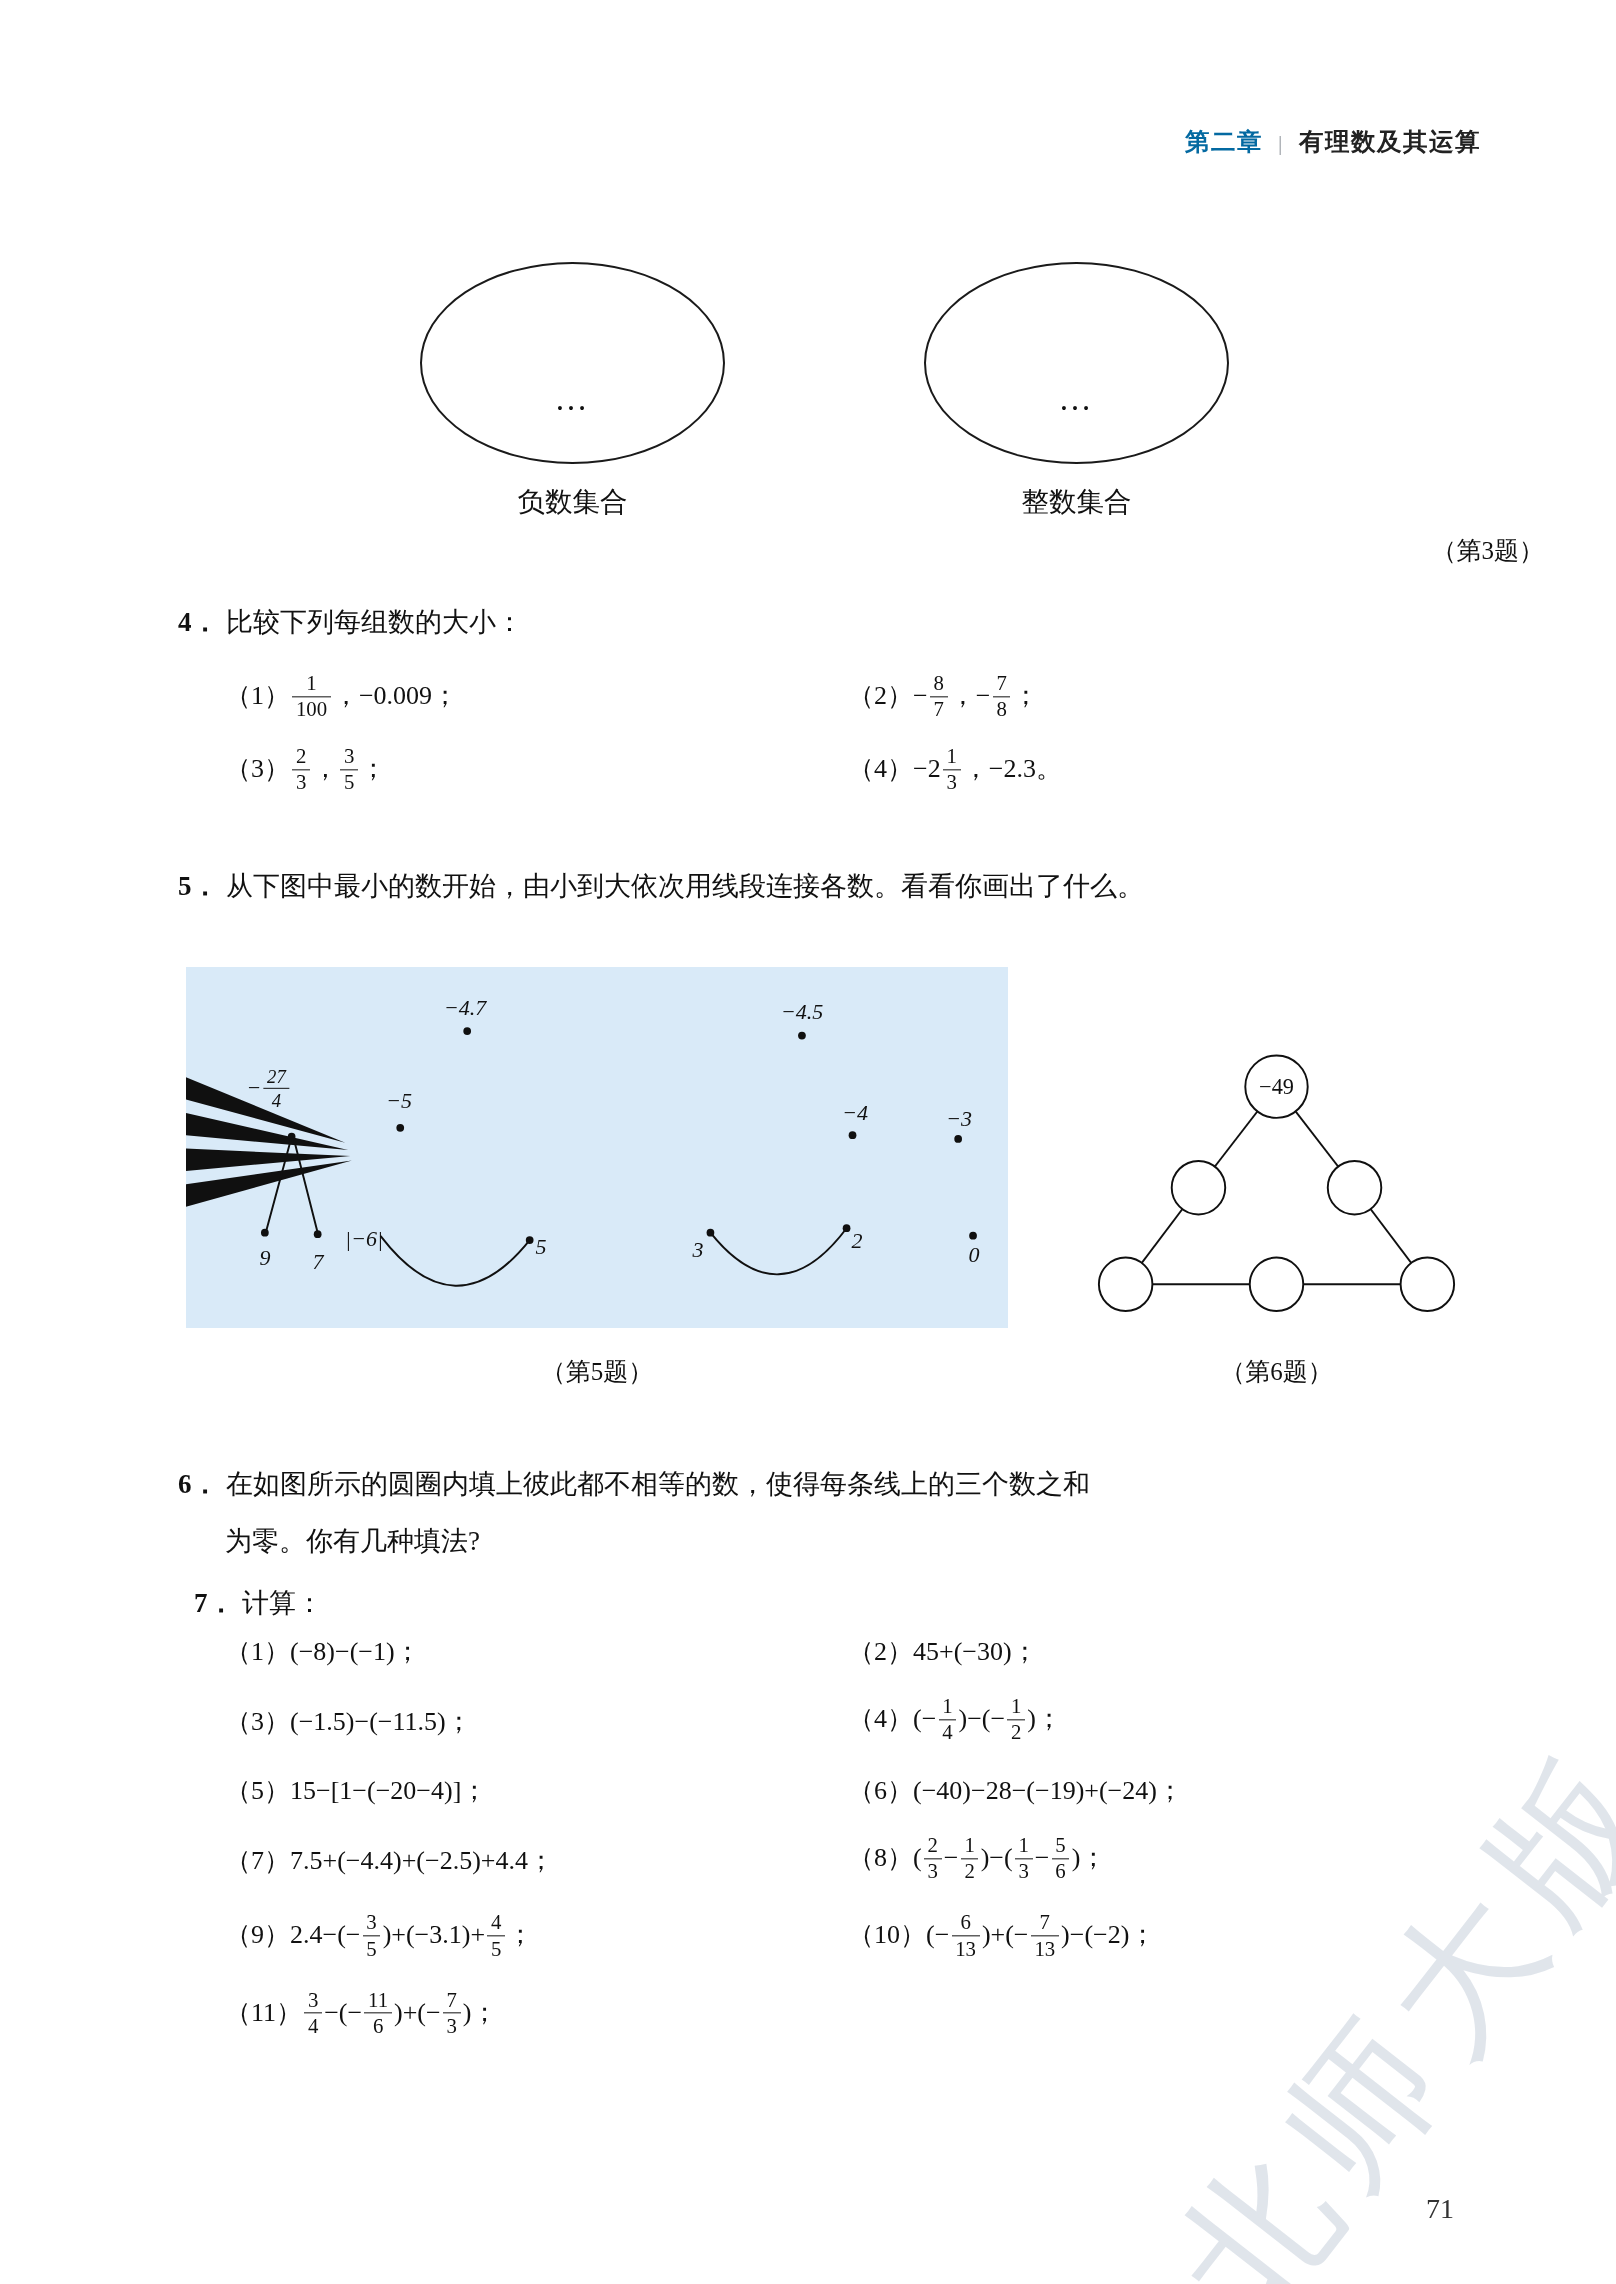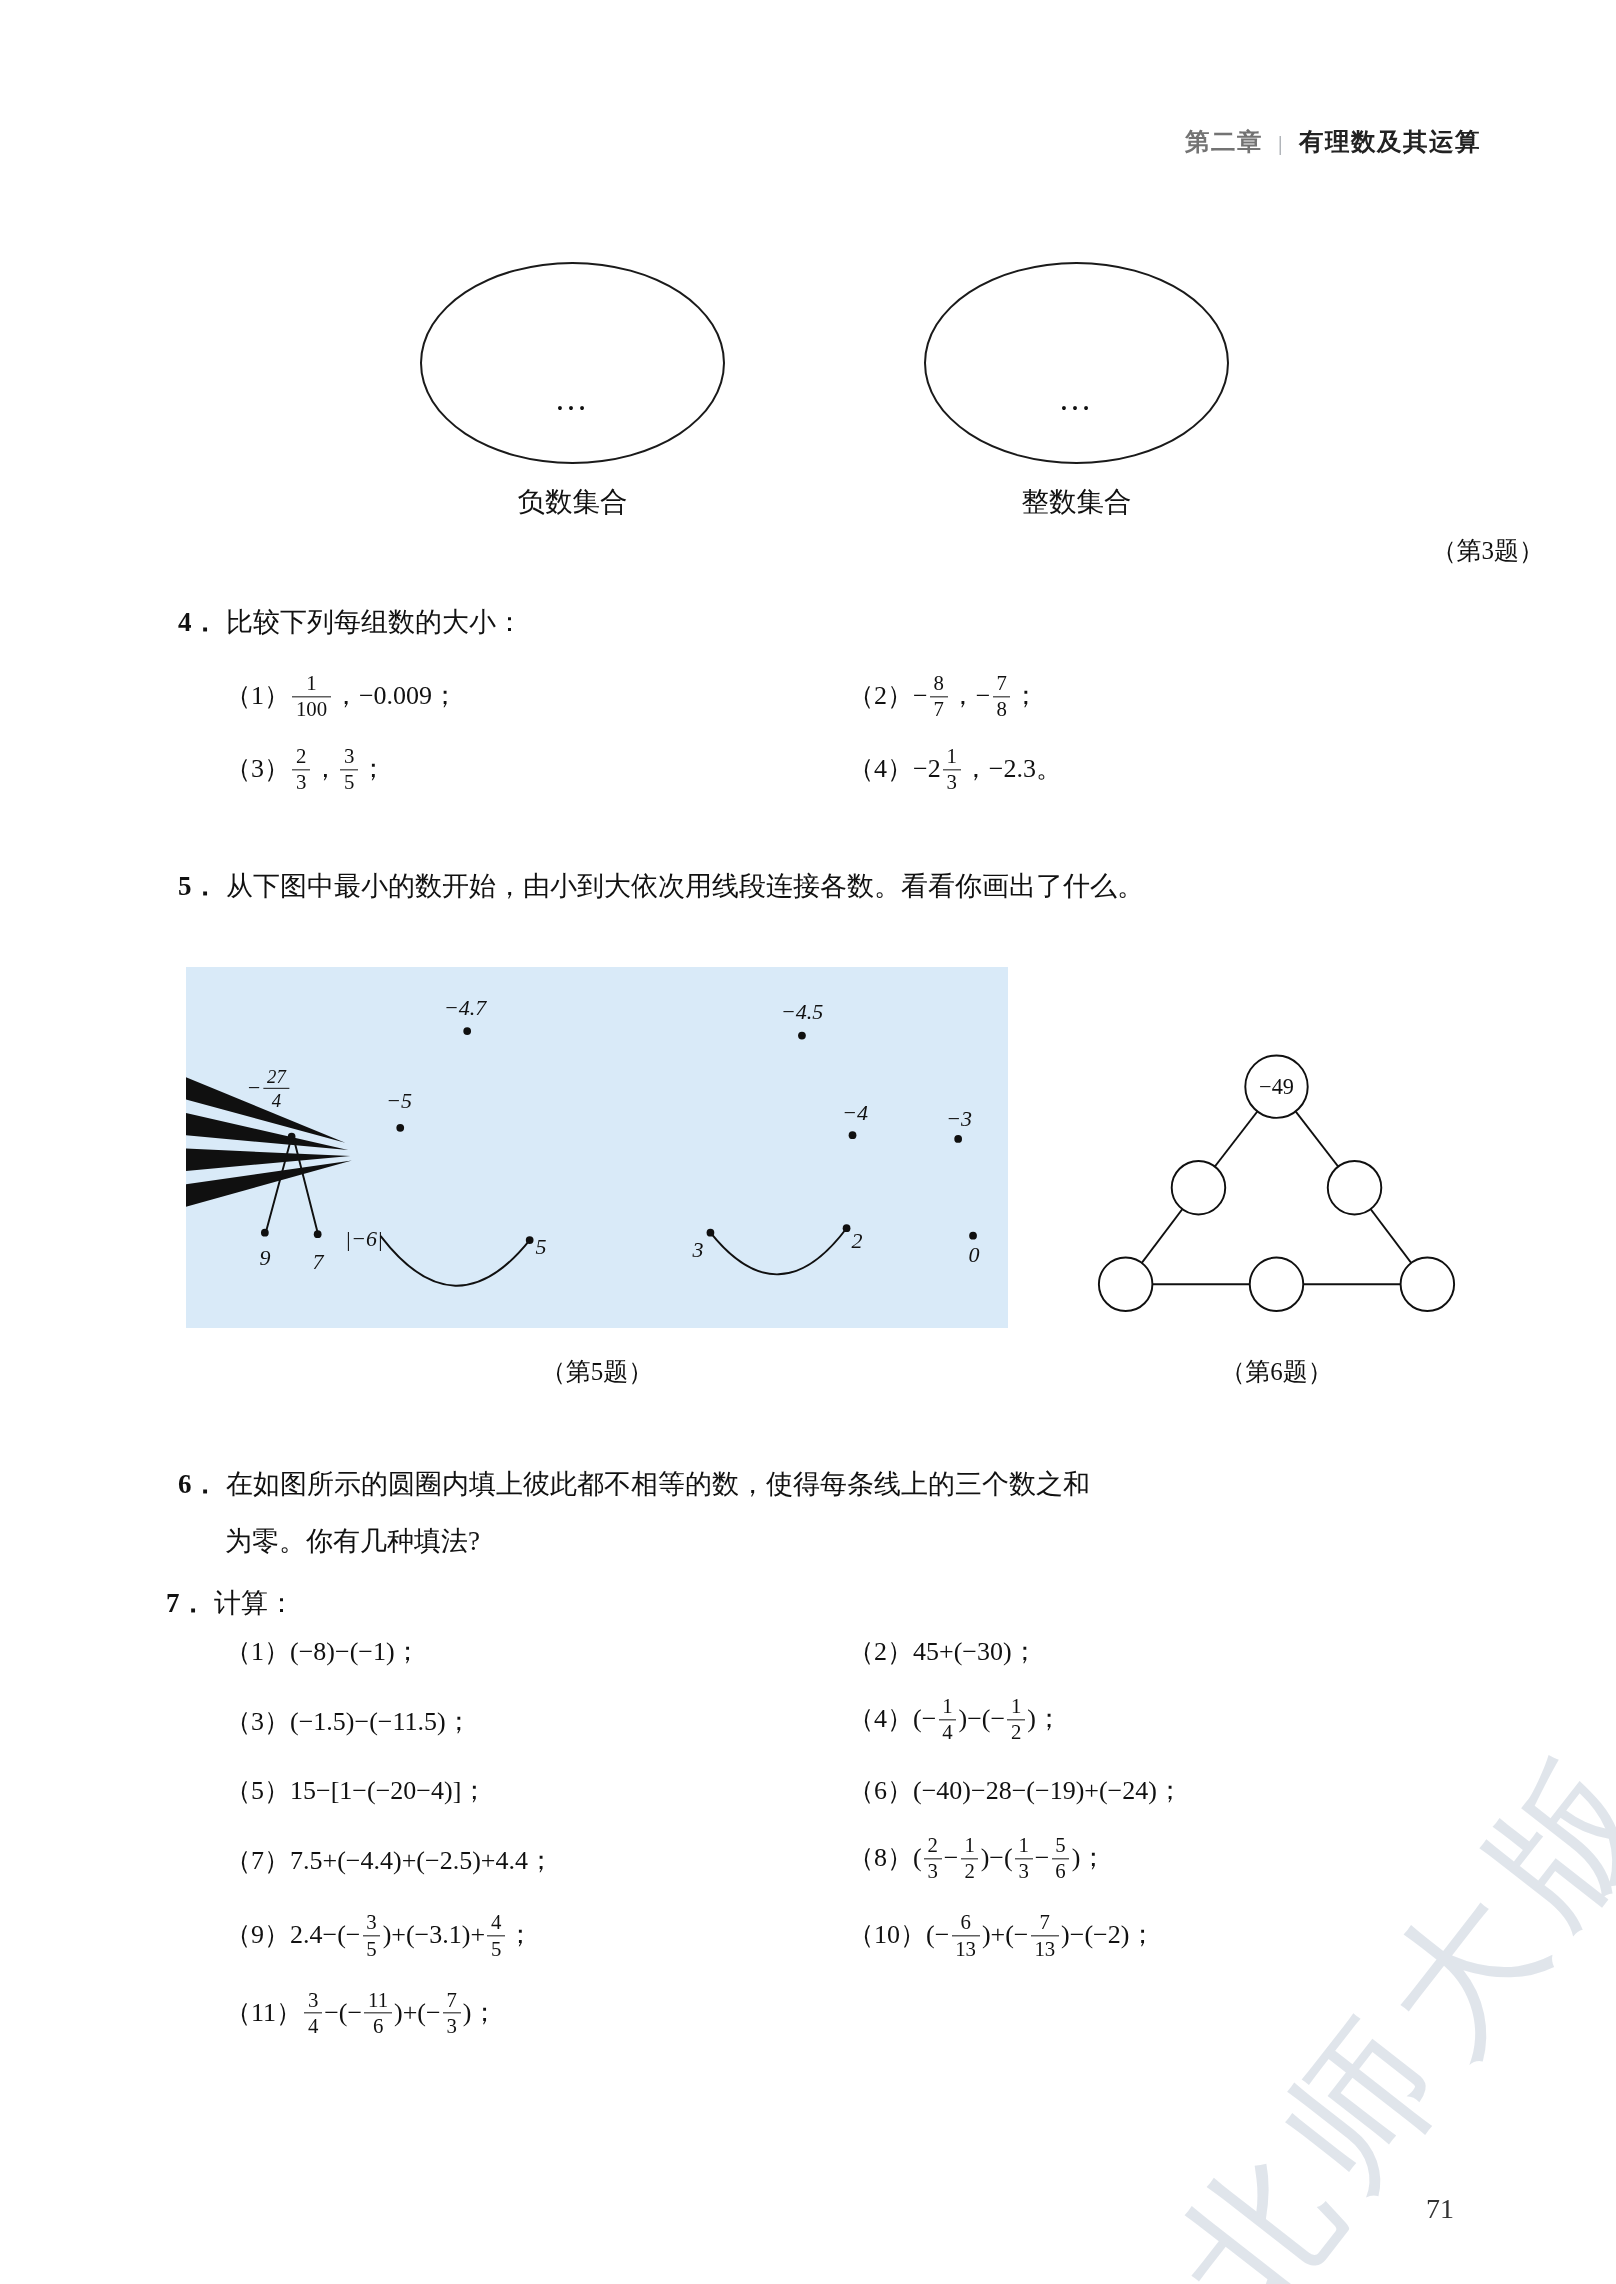--- a/index.html
+++ b/index.html
@@ -11,21 +11,21 @@
     overflow:hidden;
     font-family:"Liberation Serif","DejaVu Serif",serif;
     color:#111111;
   }
   
   .header{
     position:absolute; top:125px; left:0; right:135px;
     text-align:right; font-size:24.5px; font-weight:bold;
     letter-spacing:1.5px;
   }
-  .header .chapter{color:#737373;}
+  .header .chapter{color:#0369a1;}
   .header .hdr-divider{color:#9aa0a6; font-weight:normal; margin:0 15px; font-size:22px;}
   .header .section{color:#222;}
   
   .sets-figure{position:absolute; top:262px; left:0; width:1616px; height:297px;}
   .ellipse{
     position:absolute; top:0; width:305px; height:202px;
     border:2.2px solid #1a1a1a; border-radius:50%; box-sizing:border-box;
   }
   .ellipse.left{left:420px;}
   .ellipse.right{left:924px;}
@@ -176,21 +176,21 @@
         </svg></div>
     <div class="caption6">（第6题）</div>
 
     <div class="prob" style="left:178px; top:1466px;">
       <span class="pnum">6．</span><span>在如图所示的圆圈内填上彼此都不相等的数，使得每条线上的三个数之和</span>
     </div>
     <div class="prob" style="left:225px; top:1523px;">
       <span>为零。你有几种填法?</span>
     </div>
 
-    <div class="prob" style="left:166px; top:1585px;">
+    <div class="prob" style="left:194px; top:1585px;">
       <span class="pnum">7．</span><span>计算：</span>
     </div>
     <div class="items-grid" id="p7-grid">
       <div class="math-item">（1）(−8)−(−1)；</div>
       <div class="math-item">（2）45+(−30)；</div>
       <div class="math-item">（3）(−1.5)−(−11.5)；</div>
       <div class="math-item">（4）(−<span class="frac"><span class="num">1</span><span class="den">4</span></span>)−(−<span class="frac"><span class="num">1</span><span class="den">2</span></span>)；</div>
       <div class="math-item">（5）15−[1−(−20−4)]；</div>
       <div class="math-item">（6）(−40)−28−(−19)+(−24)；</div>
       <div class="math-item">（7）7.5+(−4.4)+(−2.5)+4.4；</div>

